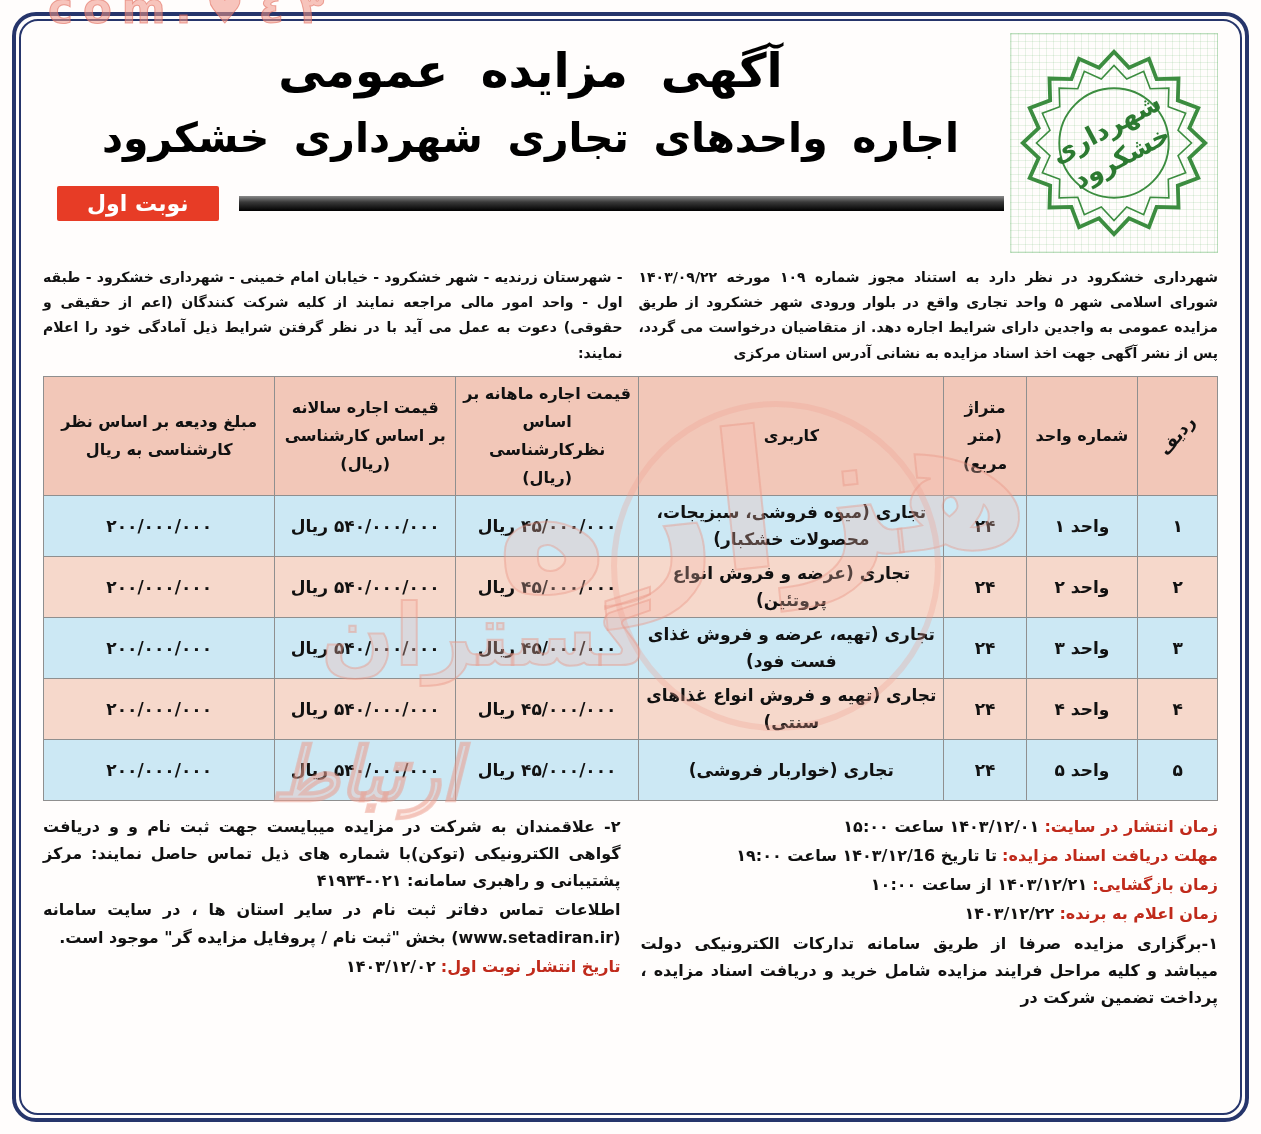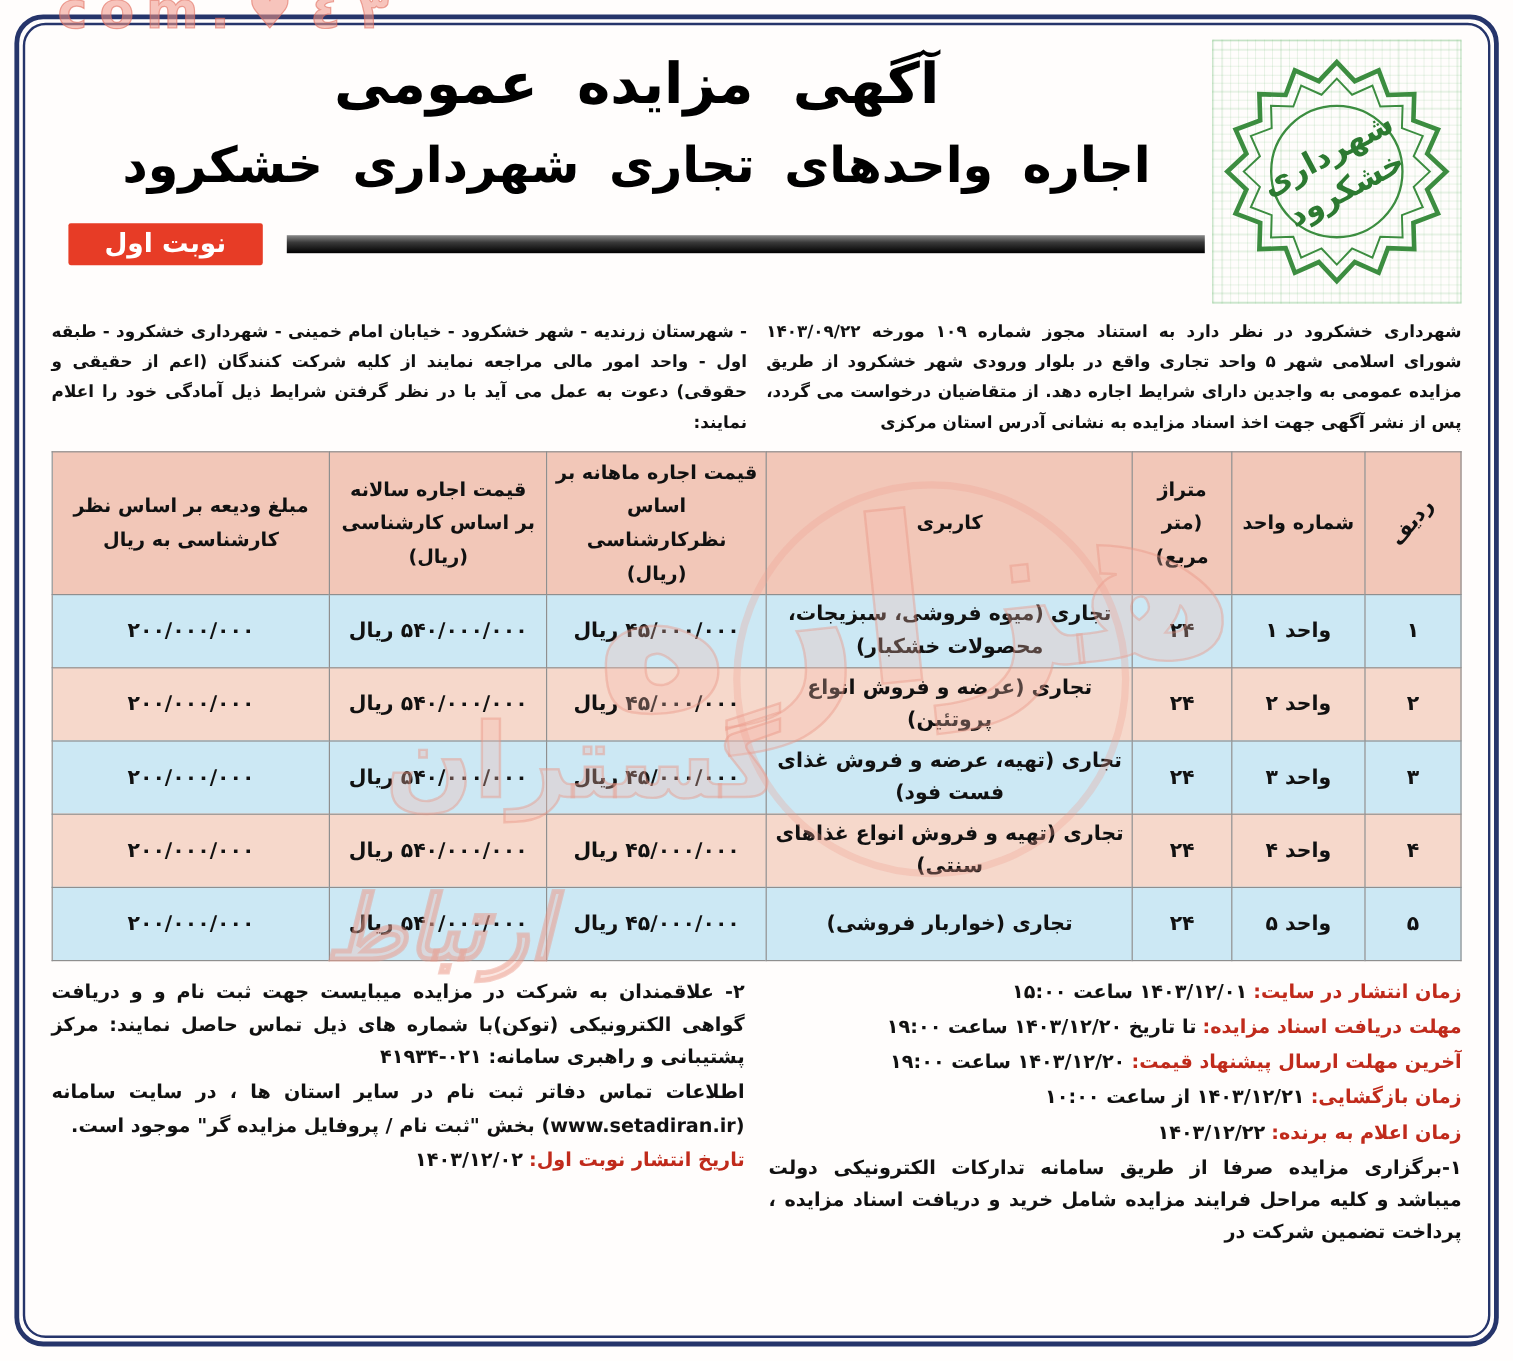--- a/index.html
+++ b/index.html
@@ -228,25 +228,21 @@
 
       <section class="details">
 
         <div class="details-col">
           <p class="dline">
             <span class="lbl">زمان انتشار در سایت:</span>
             <span class="val">۱۴۰۳/۱۲/۰۱ ساعت ۱۵:۰۰</span>
           </p>
           <p class="dline">
             <span class="lbl">مهلت دریافت اسناد مزایده:</span>
-            <span class="val">تا تاریخ ۱۴۰۳/۱۲/۲۰ ساعت ۱۹:۰۰</span>
-          </p>
-          <p class="dline">
-            <span class="lbl">آخرین مهلت ارسال پیشنهاد قیمت:</span>
-            <span class="val">۱۴۰۳/۱۲/۲۰ ساعت ۱۹:۰۰</span>
+            <span class="val">تا تاریخ ۱۴۰۳/۱۲/16 ساعت ۱۹:۰۰</span>
           </p>
           <p class="dline">
             <span class="lbl">زمان بازگشایی:</span>
             <span class="val">۱۴۰۳/۱۲/۲۱ از ساعت ۱۰:۰۰</span>
           </p>
           <p class="dline">
             <span class="lbl">زمان اعلام به برنده:</span>
             <span class="val">۱۴۰۳/۱۲/۲۲</span>
           </p>
           <p class="dline txt">۱-برگزاری مزایده صرفا از طریق سامانه تدارکات الکترونیکی دولت میباشد و کلیه مراحل فرایند مزایده شامل خرید و دریافت اسناد مزایده ، پرداخت تضمین شرکت در</p>

